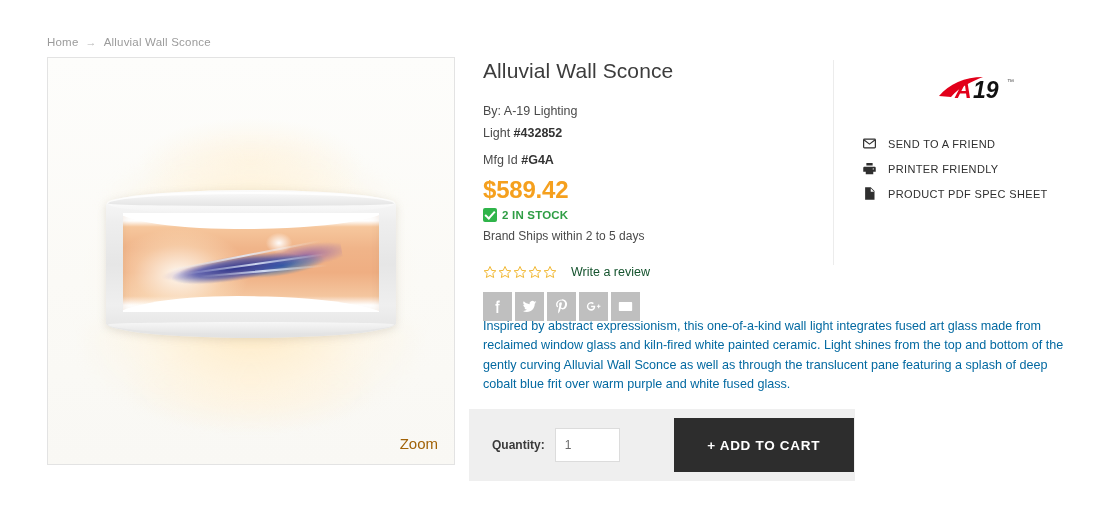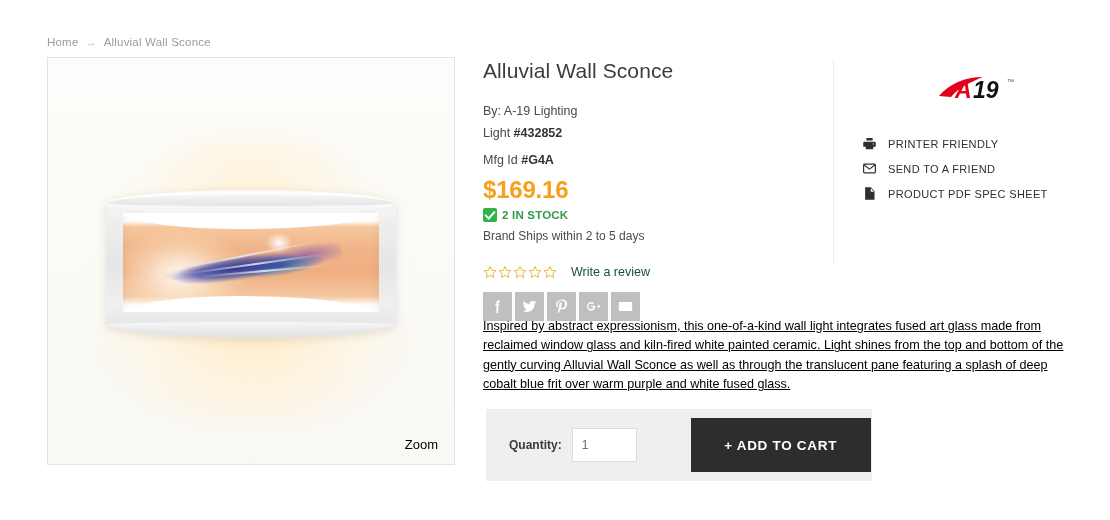--- a/index.html
+++ b/index.html
@@ -160,22 +160,22 @@
     height: 12px;
     background: linear-gradient(180deg, #f7f7f7, #e4e4e4);
   }
   .sconce-lip-top { top: 4px; border-radius: 50% / 80% 80% 20% 20%; }
   .sconce-lip-bottom { bottom: 4px; border-radius: 50% / 20% 20% 80% 80%; }
 
   .zoom-label {
     position: absolute;
     right: 16px;
     bottom: 12px;
-    font-size: 13px;
-    color: #000000;
+    font-size: 15px;
+    color: #a16207;
   }
 
   
   .info {
     position: absolute;
     left: 483px;
     top: 58px;
     width: 340px;
   }
   .product-title {
@@ -324,28 +324,27 @@
   }
 
   
   .description {
     position: absolute;
     left: 483px;
     top: 317px;
     width: 588px;
     font-size: 12.6px;
     line-height: 1.54;
-    color: #000000;
-    text-decoration: underline;
+    color: #0369a1;
   }
 
   
   .purchase-panel {
     position: absolute;
-    left: 486px;
+    left: 469px;
     top: 409px;
     width: 386px;
     height: 72px;
     background: #efefef;
     display: flex;
     align-items: center;
   }
   .qty-label {
     margin-left: 23px;
     font-size: 12px;
@@ -413,21 +412,21 @@
     <h1 class="product-title">Alluvial Wall Sconce</h1>
     <div class="brand-line">By: A-19 Lighting</div>
 
     <div class="ident-line">
       <span>Light </span><b>#432852</b>
     </div>
     <div class="ident-line">
       <span>Mfg Id </span><b>#G4A</b>
     </div>
 
-    <div class="price">$169.16</div>
+    <div class="price">$589.42</div>
 
     <div class="stock-row">
       <span class="check-box"></span>
       <span class="stock-text">2 IN STOCK</span>
     </div>
 
     <div class="ship-line">Brand Ships within 2 to 5 days</div>
 
     <div class="review-row">
       <span class="stars">
@@ -497,38 +496,38 @@
         <path d="M4 24 C14 12, 30 5, 48 5 C38 9, 24 15, 16 25 Z" fill="#e2001a"></path>
         <text x="20" y="26" font-family="Liberation Sans, sans-serif" font-size="23" font-weight="bold" font-style="italic" fill="#e2001a">A</text>
         <text x="38" y="26" font-family="Liberation Sans, sans-serif" font-size="23" font-weight="bold" font-style="italic" fill="#111111">19</text>
         <text x="72" y="12" font-family="Liberation Sans, sans-serif" font-size="7" fill="#555555">™</text>
       </svg>
     </div>
 
     <div class="util-list">
       <div class="util-item">
         <span class="util-icon">
-          <svg width="15" height="15" viewBox="0 0 24 24" fill="#2f2f2f">
-              <path d="M7 3h10v4H7V3zm-3 6h16c1.1 0 2 .9 2 2v6h-4v4H6v-4H2v-6c0-1.1.9-2 2-2zm4 8h8v4H8v-4zm10-5.3a1 1 0 1 0 0 2 1 1 0 0 0 0-2z"></path>
-            </svg>
-        </span>
-        <span class="util-label">PRINTER FRIENDLY</span>
-      </div>
-      <div class="util-item">
-        <span class="util-icon">
           <svg width="15" height="15" viewBox="0 0 24 24" fill="none" stroke="#2f2f2f" stroke-width="1.9">
               <rect x="2.6" y="5" width="18.8" height="14" rx="1.4"></rect>
               <path d="M3.4 6.4 12 13l8.6-6.6"></path>
             </svg>
         </span>
         <span class="util-label">SEND TO A FRIEND</span>
       </div>
       <div class="util-item">
         <span class="util-icon">
           <svg width="15" height="15" viewBox="0 0 24 24" fill="#2f2f2f">
+              <path d="M7 3h10v4H7V3zm-3 6h16c1.1 0 2 .9 2 2v6h-4v4H6v-4H2v-6c0-1.1.9-2 2-2zm4 8h8v4H8v-4zm10-5.3a1 1 0 1 0 0 2 1 1 0 0 0 0-2z"></path>
+            </svg>
+        </span>
+        <span class="util-label">PRINTER FRIENDLY</span>
+      </div>
+      <div class="util-item">
+        <span class="util-icon">
+          <svg width="15" height="15" viewBox="0 0 24 24" fill="#2f2f2f">
               <path d="M5 2h9l6 6v14H5V2zm9 1.6V9h5.4L14 3.6z"></path>
             </svg>
         </span>
         <span class="util-label">PRODUCT PDF SPEC SHEET</span>
       </div>
     </div>
   </div>
 
   <p class="description">Inspired by abstract expressionism, this one-of-a-kind wall light integrates fused art glass made from reclaimed window glass and kiln-fired white painted ceramic. Light shines from the top and bottom of the gently curving Alluvial Wall Sconce as well as through the translucent pane featuring a splash of deep cobalt blue frit over warm purple and white fused glass.</p>
 

